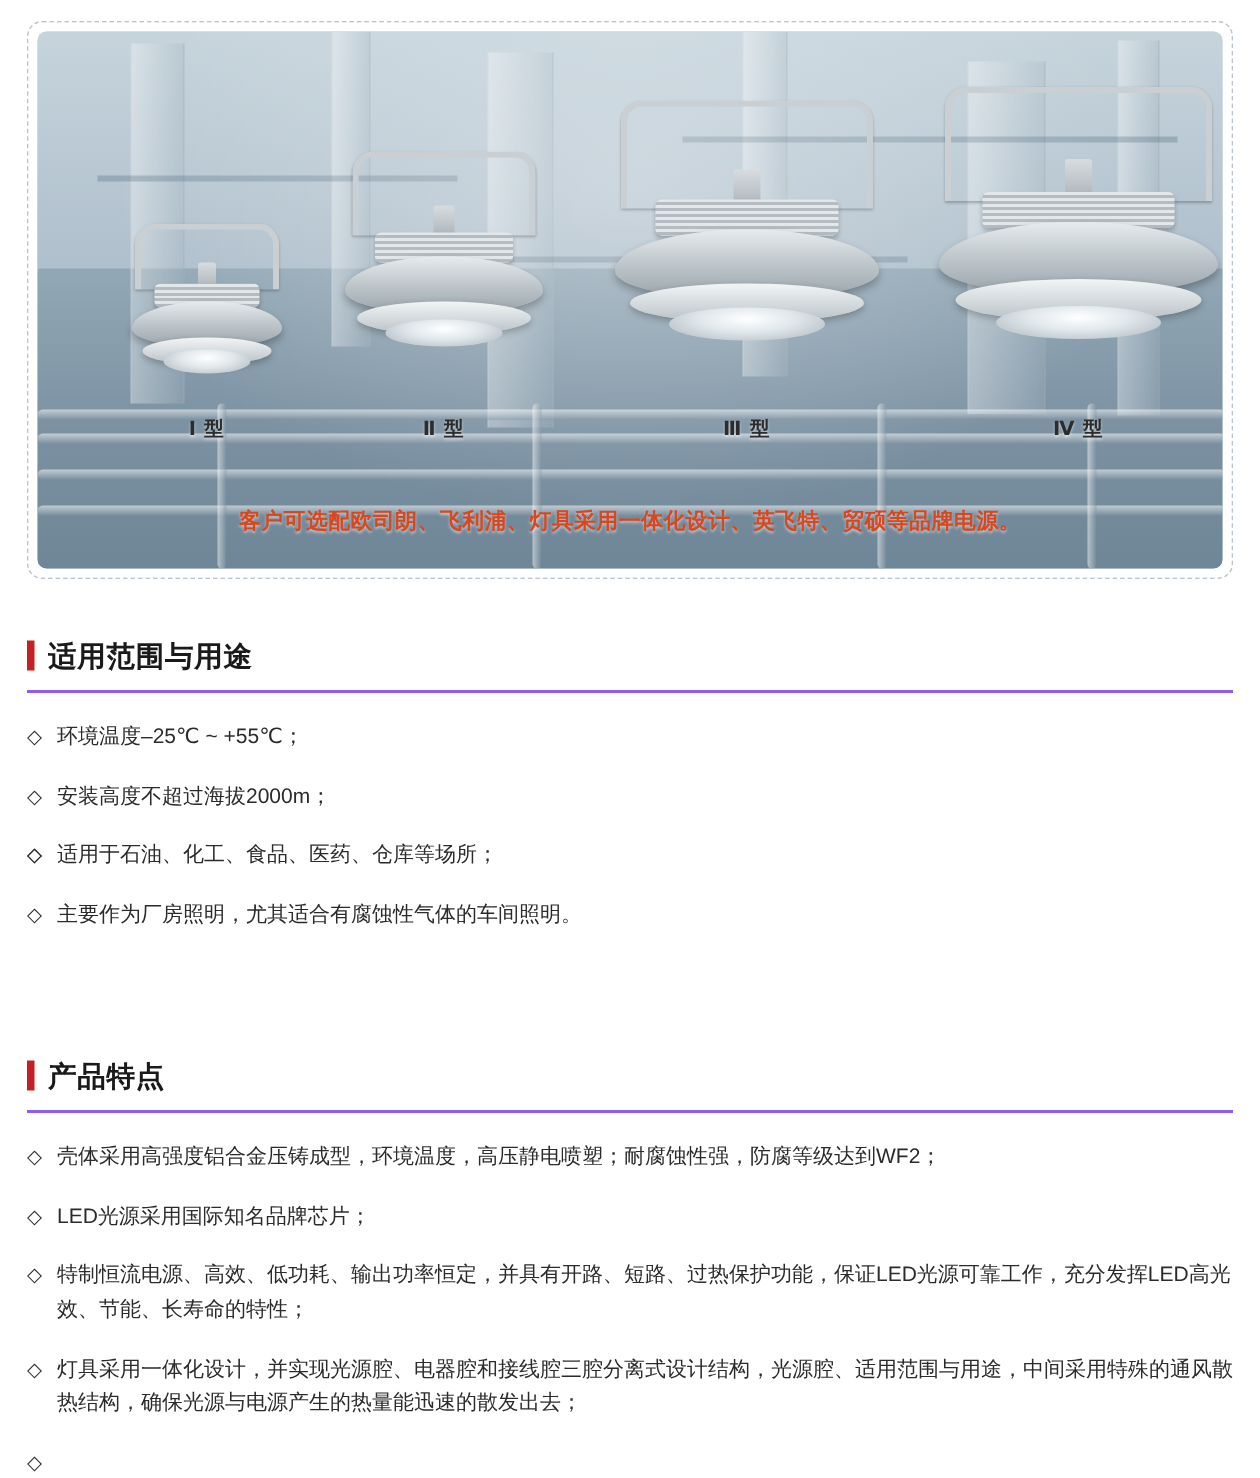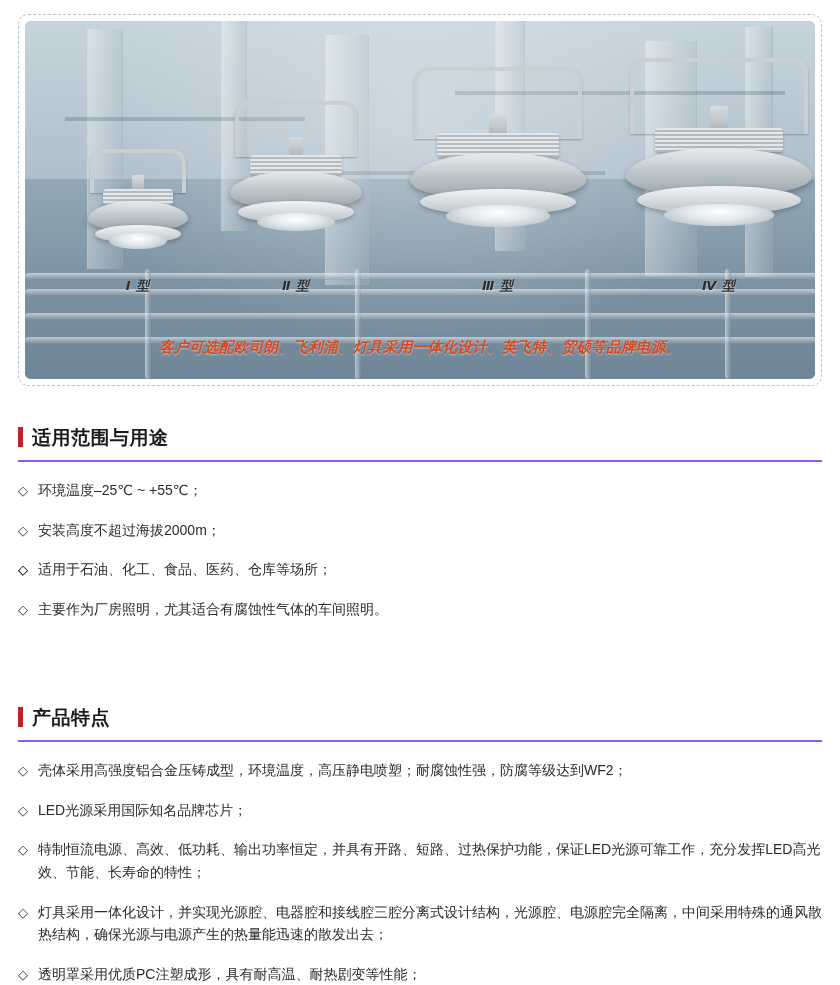--- a/index.html
+++ b/index.html
@@ -29,21 +29,20 @@
     padding: 6px;
     background: #ffffff;
   }
   .hero-inner {
     position: relative;
     width: 100%;
     height: 100%;
     border-radius: 6px;
     overflow: hidden;
     background: linear-gradient(180deg,#b8c8d2 0%, #9fb2bf 38%, #8fa4b2 64%, #7d94a4 100%);
-    font-style: italic;
   }
   
   .bg-sky {
     position: absolute; left:0; top:0; right:0; height: 46%;
     background: linear-gradient(180deg,#c6d4dc 0%, #aebecb 100%);
   }
   .bg-ground {
     position: absolute; left:0; bottom:0; right:0; height: 56%;
     background: linear-gradient(180deg,#93a8b6 0%, #7b91a2 55%, #6e8697 100%);
   }
@@ -316,23 +315,22 @@
       <li>
         <span class="dia">◇</span>
         <span>LED光源采用国际知名品牌芯片；</span>
       </li>
       <li>
         <span class="dia">◇</span>
         <span>特制恒流电源、高效、低功耗、输出功率恒定，并具有开路、短路、过热保护功能，保证LED光源可靠工作，充分发挥LED高光效、节能、长寿命的特性；</span>
       </li>
       <li>
         <span class="dia">◇</span>
-        <span>灯具采用一体化设计，并实现光源腔、电器腔和接线腔三腔分离式设计结构，光源腔、电源腔完全隔离，中间采用特殊的通风散热结构，确保光源与电源产生的热量能迅速的散发出去；</span>
-      </li>
-      <li>
-        <span class="dia">◇</span>
-        <span>透明罩采用优质PC注塑成形，具有耐高温、耐热剧变等性能；</span>
+        <span>灯具采用一体化设计，并实现光源腔、电器腔和接线腔三腔分离式设计结构，光源腔、适用范围与用途，中间采用特殊的通风散热结构，确保光源与电源产生的热量能迅速的散发出去；</span>
+      </li>
+      <li>
+        <span class="dia">◇</span>
       </li>
 
     </ul>
   </div>
 
 </div>
 
 </body></html>

